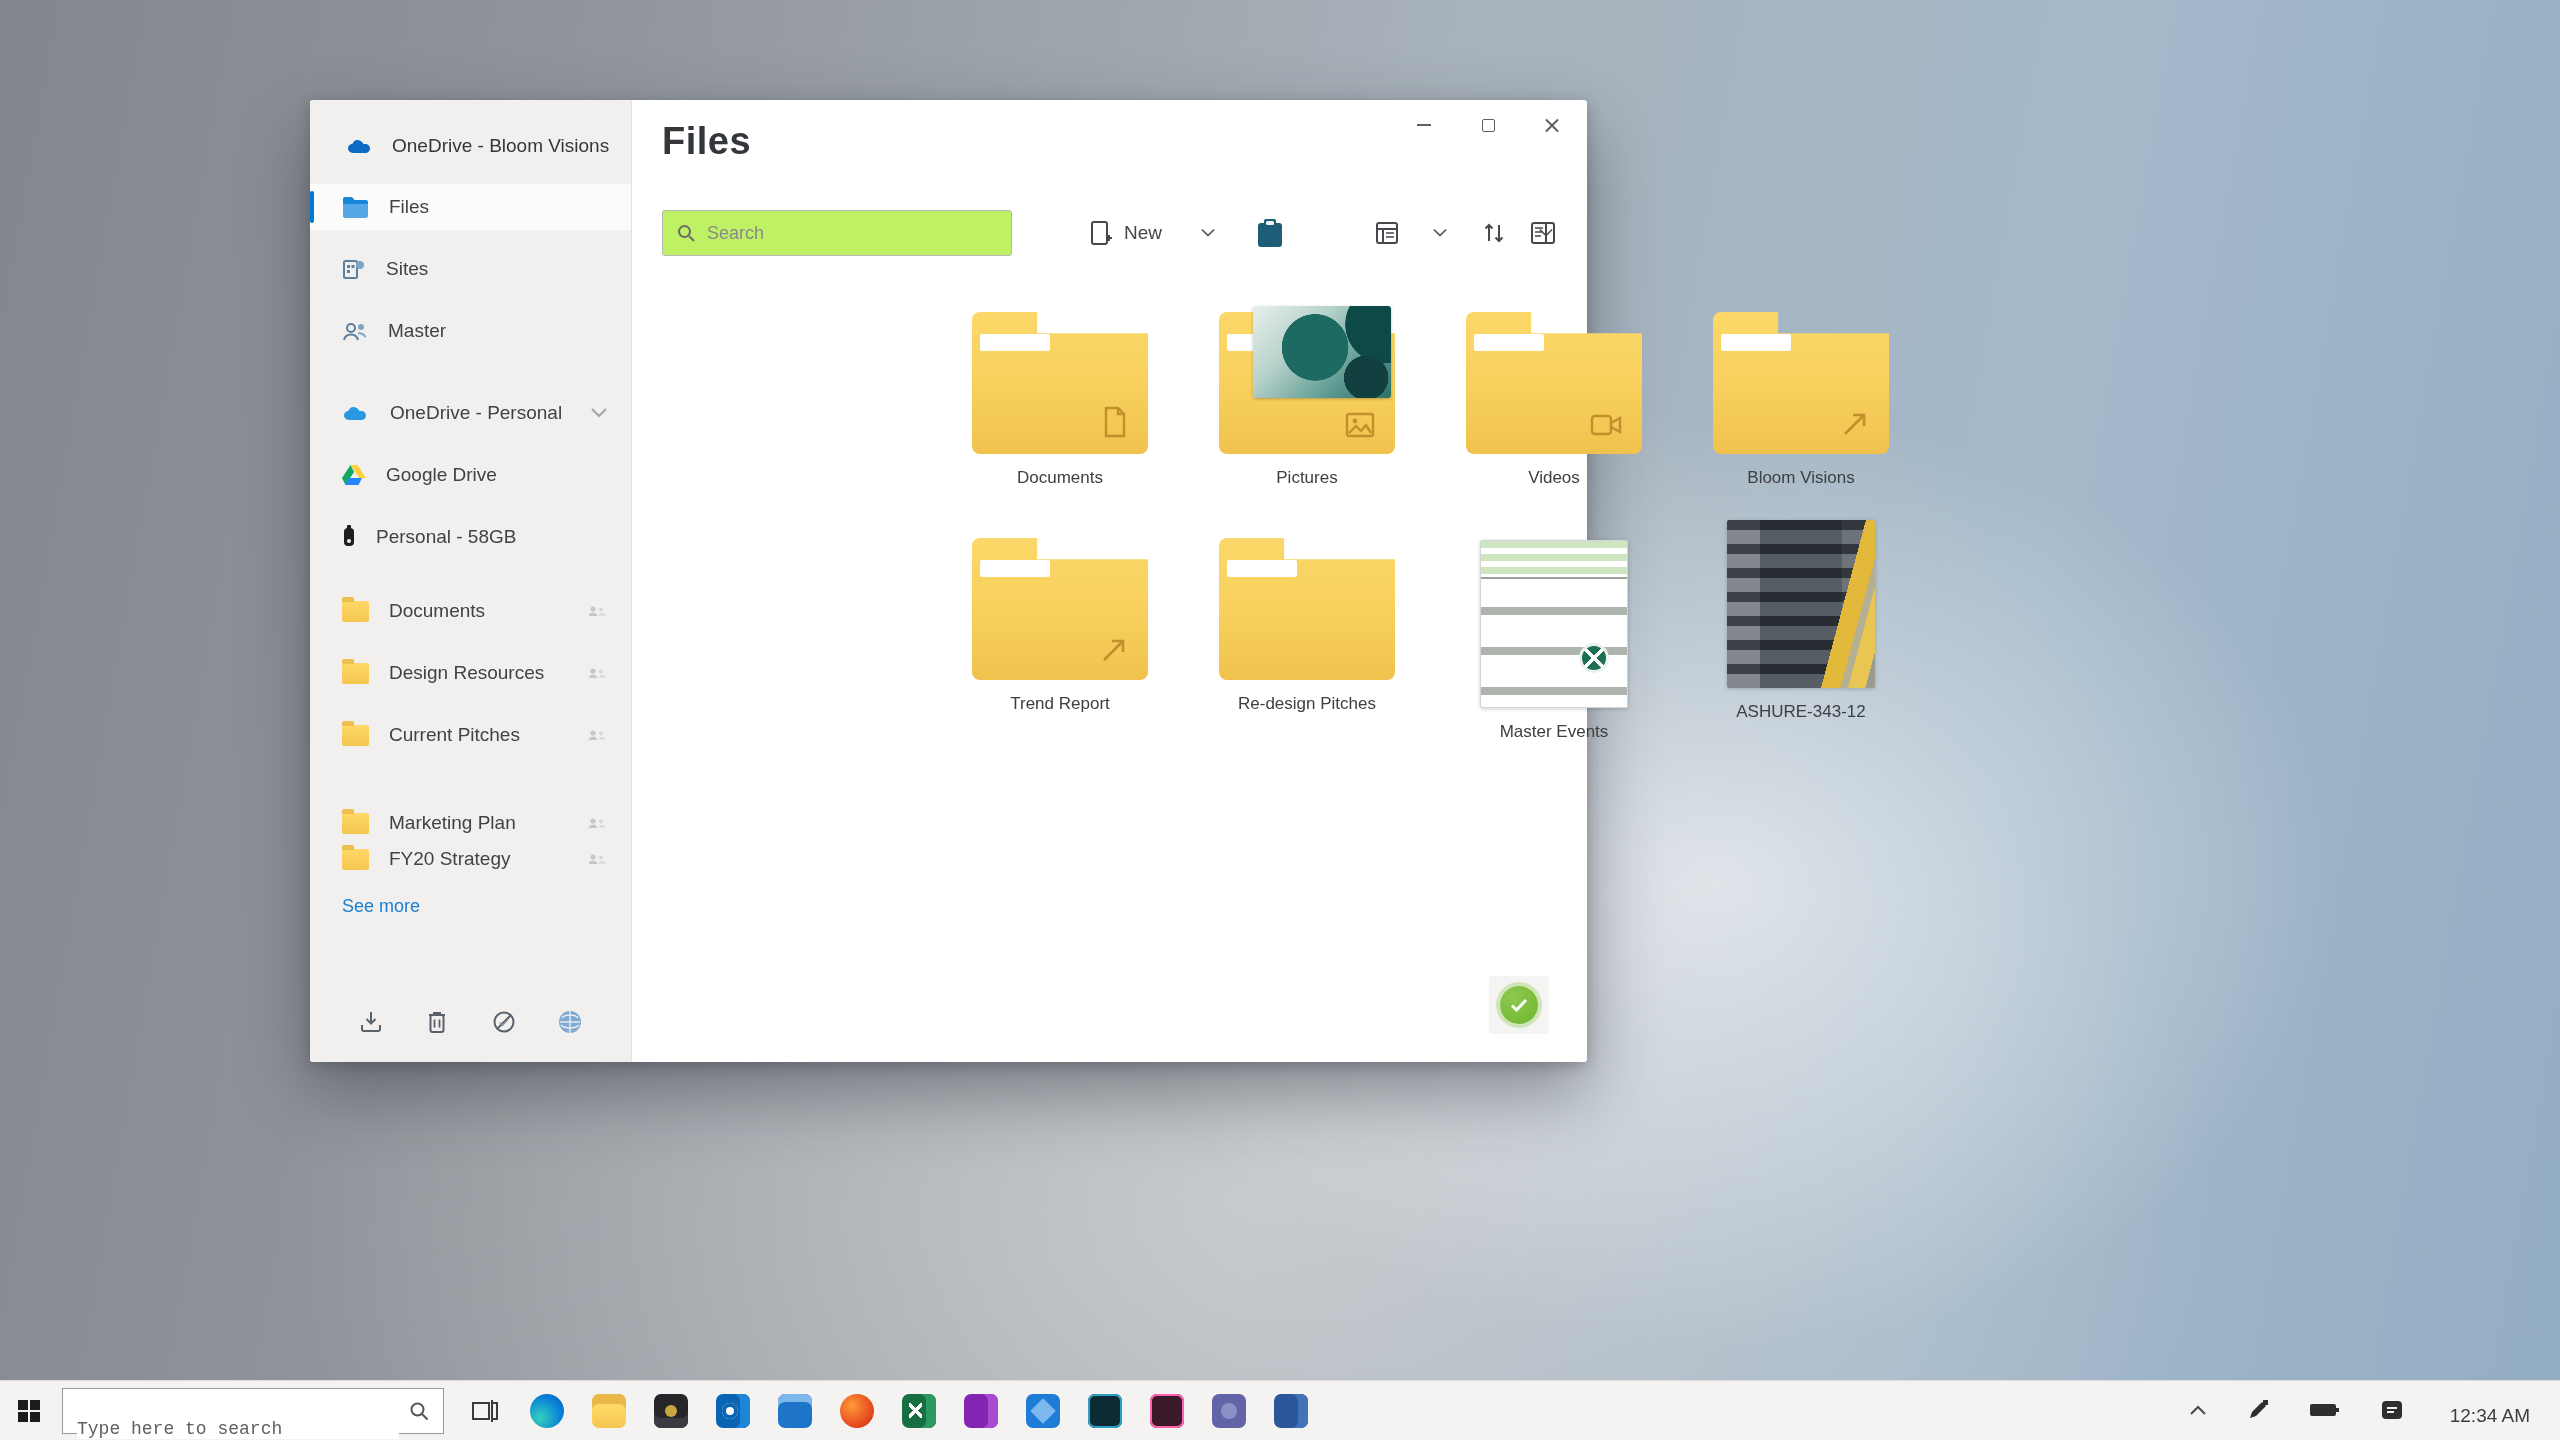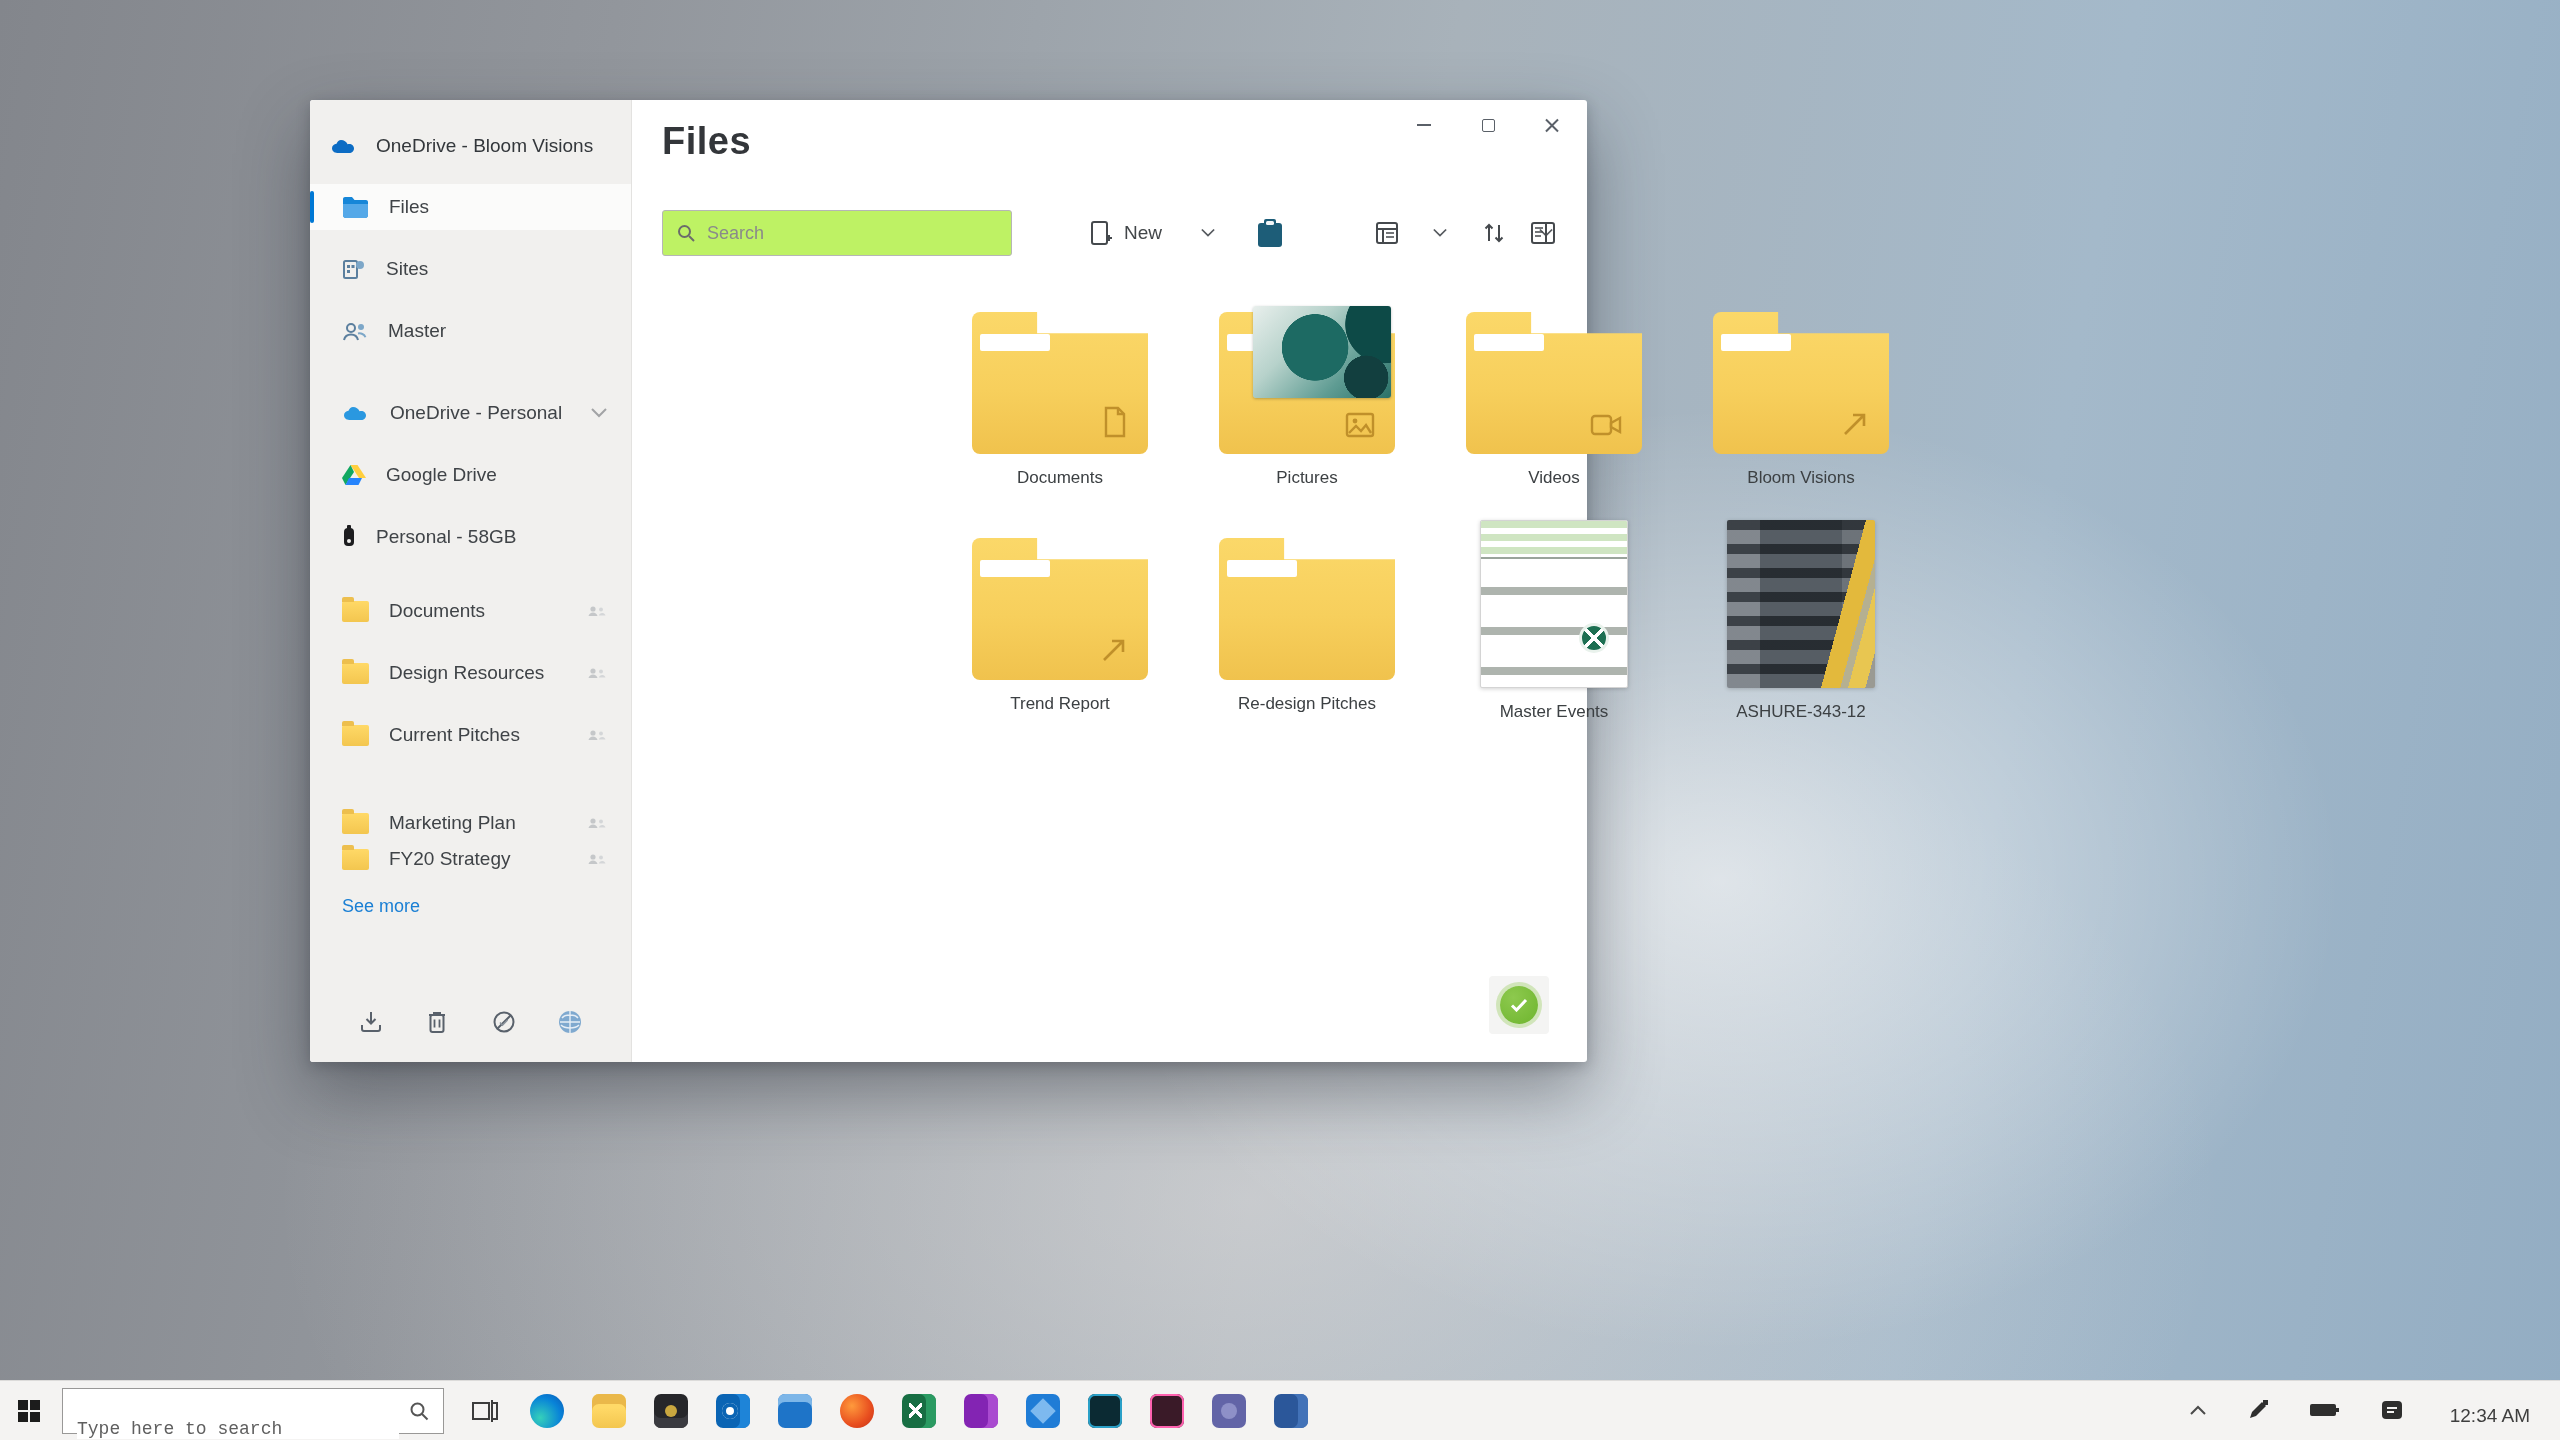--- a/index.html
+++ b/index.html
@@ -28,21 +28,21 @@
   .cap-close:before,.cap-close:after { content:""; position:absolute; left:6px; top:-1px; width:2px; height:17px; background:#5a6068; }
   .cap-close:before { transform:rotate(45deg); } .cap-close:after { transform:rotate(-45deg); }
 
   
   .sidebar { position:absolute; left:0; top:0; bottom:0; width:322px; background:#f1f0ee; border-radius:3px 0 0 3px; border-right:1px solid #e3e2e0; }
   .side-row { position:absolute; left:0; width:100%; height:46px; display:flex; align-items:center; gap:20px; padding-left:32px; font-size:19px; color:#3f4347; cursor:pointer; }
   .side-row .lbl { white-space:nowrap; }
   .side-row.selected { background:#fbfbfa; }
   .accent-bar { position:absolute; left:0; top:7px; bottom:7px; width:4px; background:#0078d4; border-radius:2px; }
   .row-right { position:absolute; right:24px; opacity:.5; }
-  .acct-title { position:absolute; left:0; top:26px; width:100%; height:40px; display:flex; align-items:center; gap:18px; padding-left:20px; font-size:19px; color:#33373b; }
+  .acct-title { position:absolute; left:0; top:26px; width:100%; height:40px; display:flex; align-items:center; gap:18px; padding-left:36px; font-size:19px; color:#33373b; }
   .see-more { position:absolute; left:32px; top:796px; font-size:18px; color:#1a7fd4; cursor:pointer; }
   .side-bottom { position:absolute; left:0; bottom:14px; width:100%; height:52px; display:flex; align-items:center; justify-content:space-around; padding:0 28px; }
   .side-bottom .b-ic { width:34px; height:34px; display:flex; align-items:center; justify-content:center; cursor:pointer; }
 
   .mini-folder { position:relative; width:27px; height:21px; background:linear-gradient(180deg,#ffd967,#f3c64f); border-radius:2px; flex:0 0 auto; }
   .mini-folder:before { content:""; position:absolute; left:0; top:-4px; width:12px; height:5px; background:#edbf4e; border-radius:2px 2px 0 0; }
 
   
   .main { position:absolute; left:322px; top:0; right:0; bottom:0; }
   .page-title { position:absolute; left:30px; top:20px; font-size:38px; font-weight:700; color:#33363a; letter-spacing:.5px; }
@@ -460,21 +460,21 @@
       </div>
 
       <div class="tile" style="left:555px; top:438px">
         <div class="bigfolder">
           <div class="bf-body"></div>
             <div class="bf-notch"></div>
         </div>
         <div class="t-label">Re-design Pitches</div>
       </div>
 
-      <div class="tile" style="left:802px; top:420px">
+      <div class="tile" style="left:802px; top:440px">
         <div class="xl-sheet">
           <div class="xl-head"></div>
           <div class="xl-band" style="top:66px"></div>
           <div class="xl-band" style="top:106px"></div>
           <div class="xl-band" style="top:146px"></div>
           <div class="xl-logo"></div>
         </div>
         <div class="t-label">Master Events</div>
       </div>
 

